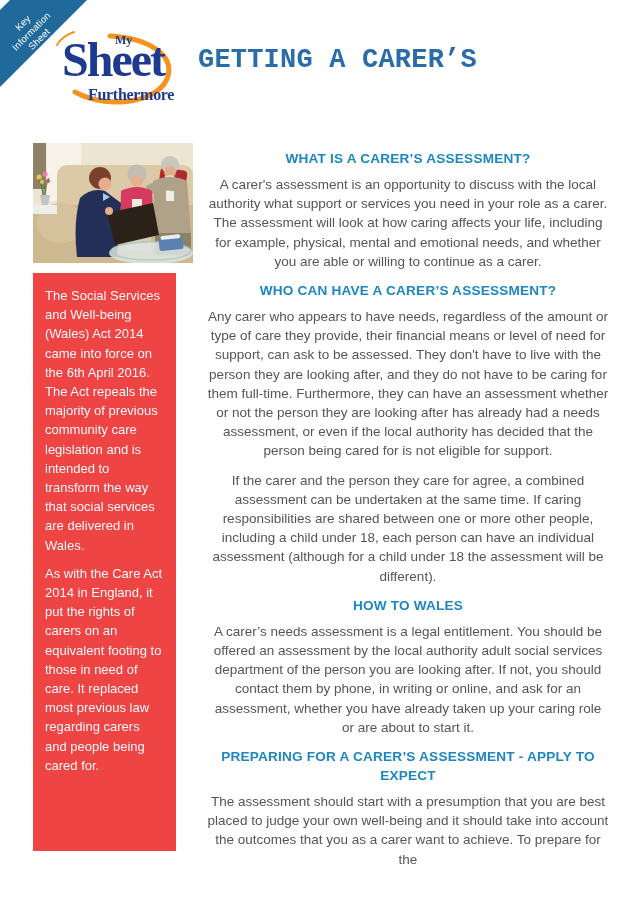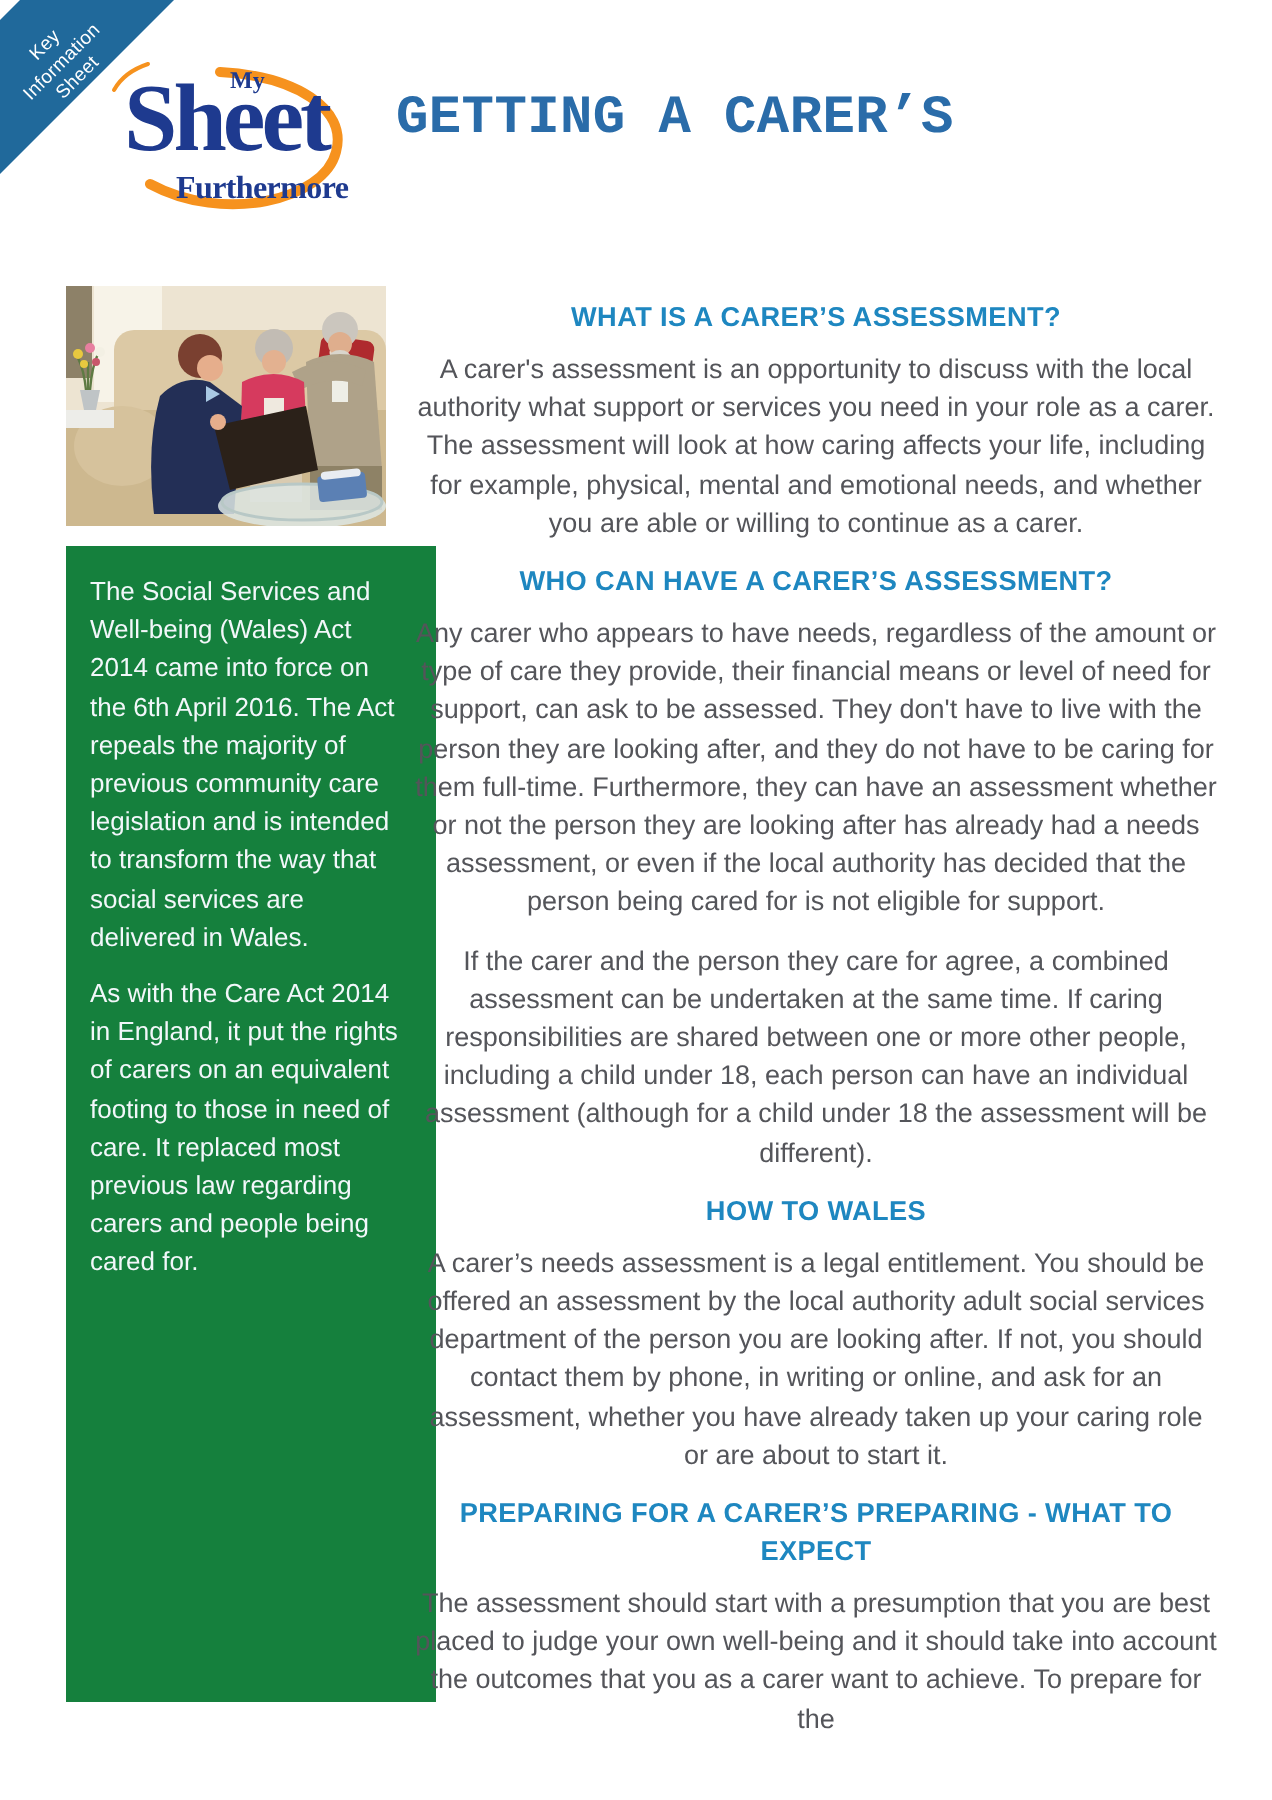--- a/index.html
+++ b/index.html
@@ -29,22 +29,22 @@
     font-weight:bold;font-size:48px;line-height:44px;color:#1E3A8F;letter-spacing:-2px;}
   .logo-consultant{position:absolute;left:36px;top:58px;font-family:"Liberation Serif",serif;
     font-weight:bold;font-size:16px;color:#1E3A8F;letter-spacing:-.3px;}
   
   .title{position:absolute;left:198px;top:44px;font-size:27px;font-weight:bold;
     color:#2A6CA9;line-height:32px;letter-spacing:.2px;font-family:Liberation Mono, monospace;}
   
   .photo{position:absolute;left:33px;top:143px;width:160px;height:120px;overflow:hidden;}
   
   .sidebar{
-    position:absolute;left:33px;top:273px;width:185px;height:578px;
-    background:#15803d;box-sizing:border-box;padding:13px 12px;
+    position:absolute;left:33px;top:273px;width:143px;height:578px;
+    background:#ef4444;box-sizing:border-box;padding:13px 12px;
     color:#F2F7FA;font-size:13px;line-height:19.2px;
   }
   .sidebar p{margin:0 0 9px;}
   
   .main{position:absolute;left:207px;top:149px;width:402px;
     color:#54555A;font-size:13.5px;line-height:19.2px;}
   .main section{margin:0 0 6px;text-align:center;}
   .main h2{font-size:13.6px;color:#1E87C0;margin:0 0 7px;
     letter-spacing:.2px;line-height:19px;font-weight:bold;}
   .main p{margin:0 0 10px;}
@@ -153,19 +153,19 @@
       <p>Any carer who appears to have needs, regardless of the amount or type of care they provide, their financial means or level of need for support, can ask to be assessed. They don't have to live with the person they are looking after, and they do not have to be caring for them full-time. Furthermore, they can have an assessment whether or not the person they are looking after has already had a needs assessment, or even if the local authority has decided that the person being cared for is not eligible for support.</p>
       <p>If the carer and the person they care for agree, a combined assessment can be undertaken at the same time. If caring responsibilities are shared between one or more other people, including a child under 18, each person can have an individual assessment (although for a child under 18 the assessment will be different).</p>
     </section>
 
     <section>
       <h2>HOW TO WALES</h2>
       <p>A carer’s needs assessment is a legal entitlement. You should be offered an assessment by the local authority adult social services department of the person you are looking after. If not, you should contact them by phone, in writing or online, and ask for an assessment, whether you have already taken up your caring role or are about to start it.</p>
     </section>
 
     <section>
-      <h2>PREPARING FOR A CARER’S PREPARING - WHAT TO EXPECT</h2>
+      <h2>PREPARING FOR A CARER’S ASSESSMENT - APPLY TO EXPECT</h2>
       <p>The assessment should start with a presumption that you are best placed to judge your own well-being and it should take into account the outcomes that you as a carer want to achieve. To prepare for the</p>
     </section>
 
   </div>
 
 </div>
 
 </body></html>

